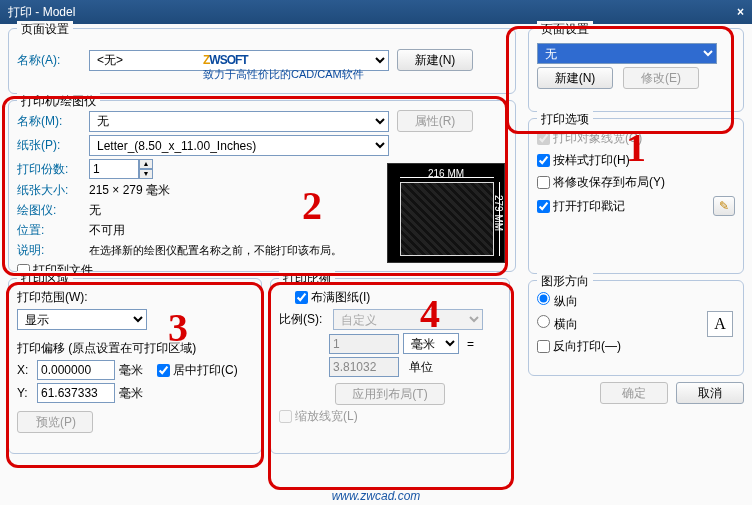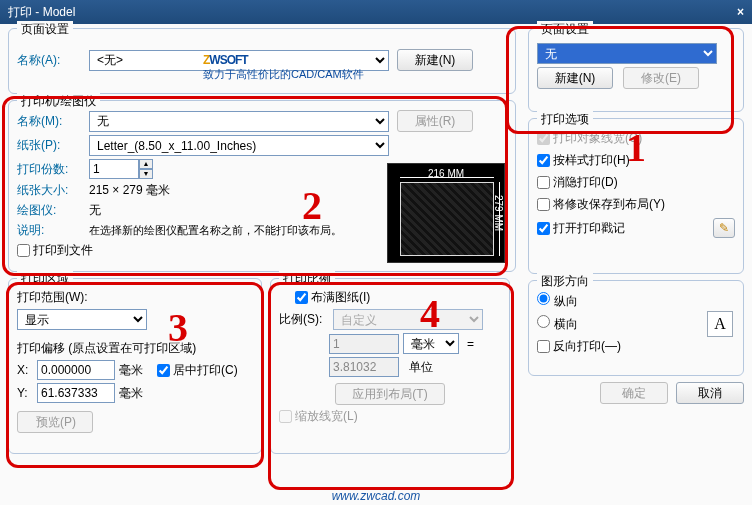--- a/index.html
+++ b/index.html
@@ -92,20 +92,24 @@
       </div>
       <div class="row">
           <span class="label">纸张大小:</span>
           <span>215 × 279  毫米</span>
         </div>
       <div class="row">
           <span class="label">绘图仪:</span>
           <span>无</span>
         </div>
       <div class="row">
+          <span class="label">位置:</span>
+          <span>不可用</span>
+        </div>
+      <div class="row">
           <span class="label">说明:</span>
           <span style="font-size:11px;">在选择新的绘图仪配置名称之前，不能打印该布局。</span>
         </div>
       <div class="row">
           <label><input type="checkbox" style=""><span>打印到文件</span></label>
         </div>
 
       <div class="preview">
         <div class="dim-top">216 MM</div>
         <div class="arrow-h"></div>
@@ -186,23 +190,20 @@
 
     <div class="fieldset" style="height:156px;">
       <span class="legend">打印选项</span>
       <div class="cb-row">
           <label style="color:#999;"><input type="checkbox" checked="" disabled="" style=""><span>打印对象线宽(O)</span></label>
         </div>
       <div class="cb-row">
           <label><input type="checkbox" checked="" style=""><span>按样式打印(H)</span></label>
         </div>
       <div class="cb-row">
-          <label><input type="checkbox" style=""><span>消隐打印(D)</span></label>
-        </div>
-      <div class="cb-row">
           <label><input type="checkbox" style=""><span>将修改保存到布局(Y)</span></label>
         </div>
       <div class="cb-row">
         <label><input type="checkbox" checked="" style=""><span>打开打印戳记</span></label>
         <span style="flex:1"></span>
         <span class="icon-stamp">✎</span>
       </div>
     </div>
 
     <div class="fieldset" style="height:96px; position:relative;">

